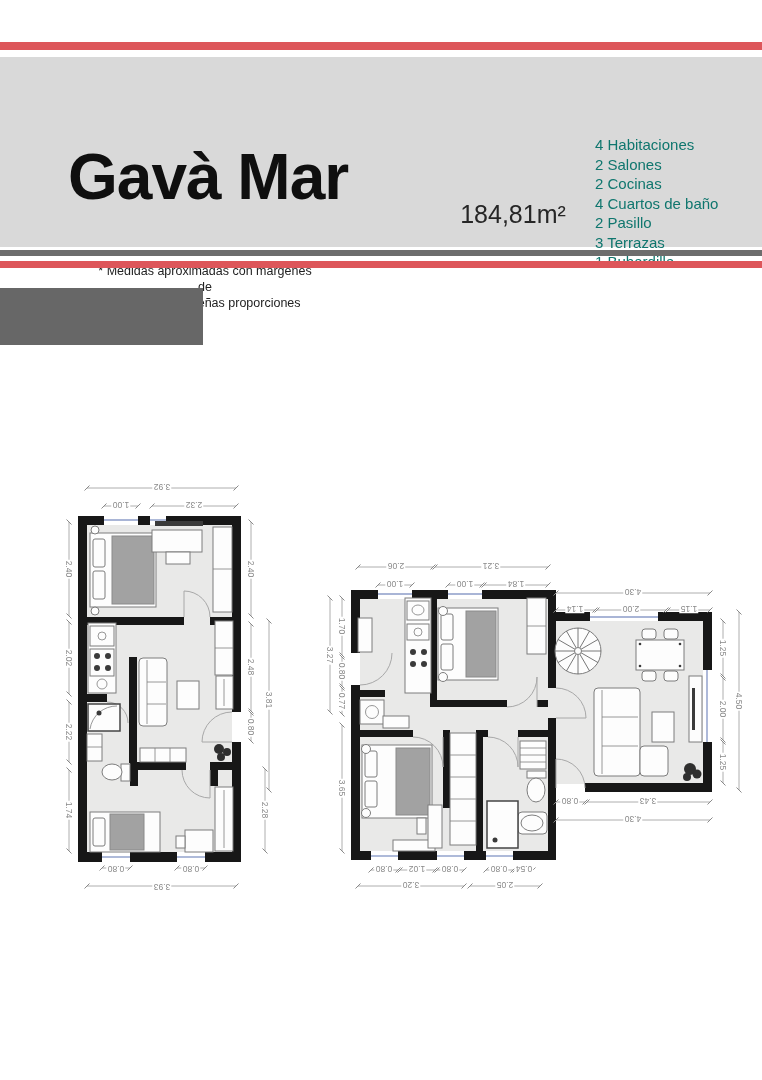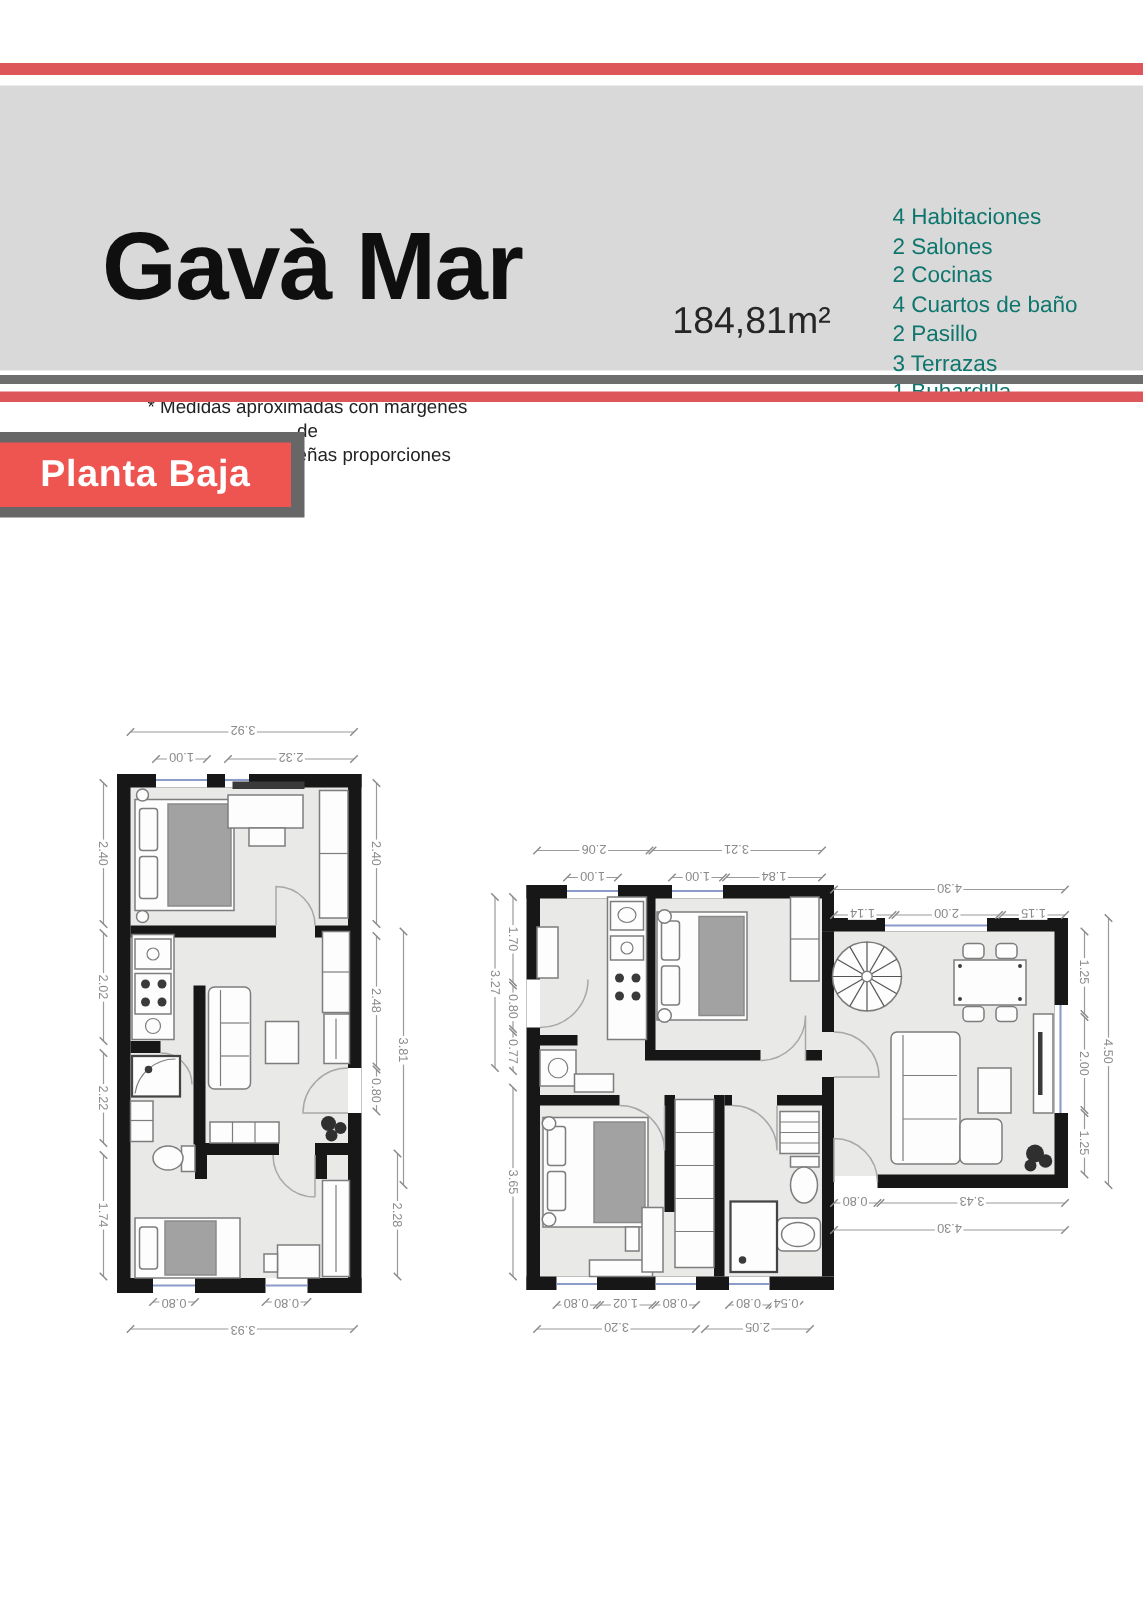--- a/index.html
+++ b/index.html
@@ -7,21 +7,21 @@
         font-family:"Liberation Sans","DejaVu Sans",sans-serif;}
   .bar{position:absolute;left:0;width:762px;}
   .bar-red-top{top:42px;height:8px;background:#dd565a;}
   .panel{position:absolute;left:0;top:57px;width:762px;height:190px;background:#d9d9d9;}
   .bar-gray{top:250px;height:6px;background:#6d6d6d;}
   .bar-red-bottom{top:261px;height:7px;background:#dd565a;}
   .title{position:absolute;left:68px;top:88px;font-size:64px;font-weight:700;color:#0f0f0f;
          letter-spacing:-1px;line-height:1;}
   .area-label{position:absolute;left:443px;top:106px;width:116px;text-align:center;
               font-size:30px;font-weight:700;color:#141414;}
-  .area-value{position:absolute;left:436px;top:143px;width:130px;text-align:center;
+  .area-value{position:absolute;left:448px;top:143px;width:130px;text-align:center;
               font-size:25px;font-weight:400;color:#262626;}
   .features{position:absolute;left:595px;top:80px;margin:0;padding:0;list-style:none;
             font-size:15px;color:#0f766e;}
   .features li{margin:0 0 4px 0;line-height:15.5px;}
   .disclaimer{position:absolute;left:98px;top:206px;width:214px;text-align:center;
               font-size:12.5px;color:#222222;line-height:16px;}
   .badge-gray{position:absolute;left:0;top:288px;width:203px;height:57px;background:#676767;}
   .badge-red{position:absolute;left:0;top:295px;width:194px;height:43px;background:#ee5450;
              display:flex;align-items:center;justify-content:center;}
   .badge-red span{color:#ffffff;font-size:25px;font-weight:700;letter-spacing:0.5px;}
@@ -63,23 +63,20 @@
     <div class="disclaimer">
       <div>* Medidas aproximadas con margenes de</div>
       <div>errores en pequeñas proporciones</div>
     </div>
   </header>
 
   <div class="bar bar-gray"></div>
   <div class="bar bar-red-bottom"></div>
 
   <div class="badge-gray"></div>
-  <div class="badge-red">
-    <span>Planta Baja</span>
-  </div>
 
   <svg class="plans" viewBox="0 0 762 1080">
     <defs>
       <marker id="tk" markerWidth="7" markerHeight="7" refX="3.5" refY="3.5" orient="auto" markerUnits="userSpaceOnUse">
         <path d="M1,6 L6,1" stroke="#8a8a8a" stroke-width="1" fill="none"></path>
       </marker>
     </defs>
 
     <g>
       <rect x="85" y="523" width="150" height="332" fill="#e9e9e8"></rect>

